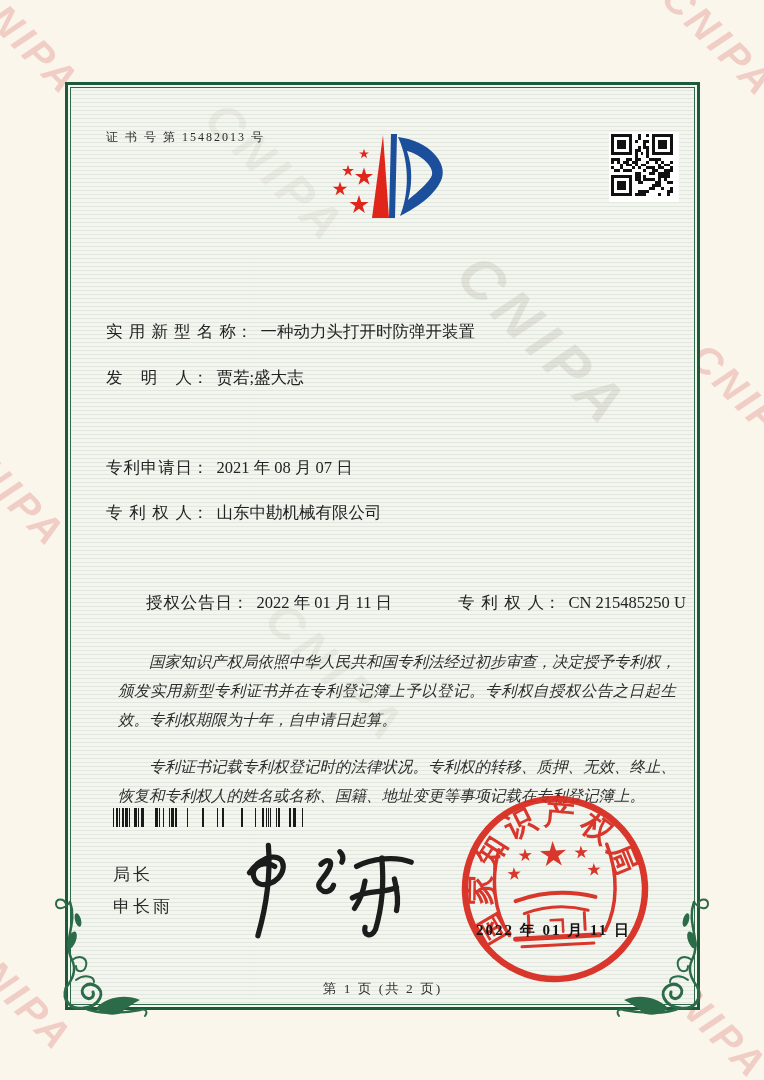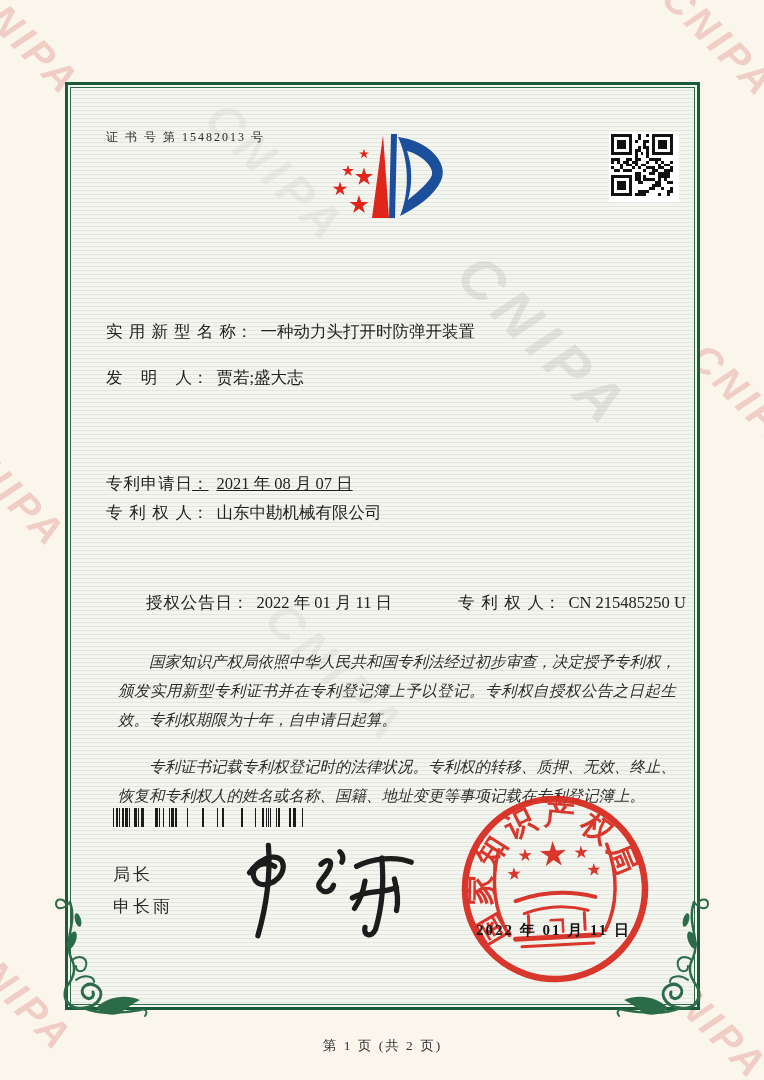--- a/index.html
+++ b/index.html
@@ -30,21 +30,21 @@
   .field2{position:absolute;left:390px;font-size:16.5px;color:#222;white-space:nowrap;}
   .body-text{position:absolute;left:32px;top:544px;width:594px;font-size:15.5px;line-height:29px;
              color:#2e2e2e;text-align:justify;font-style:italic;font-family:"Liberation Serif","DejaVu Serif",serif;}
   .body-text p{margin:18px;text-indent:2em;}
   .barcode{position:absolute;left:45px;top:723px;width:196px;height:19px;}
   .signer{position:absolute;left:45px;font-size:17px;color:#2b2b2b;font-family:"Liberation Sans","DejaVu Sans",sans-serif;letter-spacing:3px;}
   .sig{position:absolute;left:150px;top:752px;width:210px;height:105px;}
   .seal{position:absolute;left:389px;top:706px;width:196px;height:196px;opacity:0.93;transform:rotate(-3deg);}
   .seal-date{position:absolute;left:408px;top:836px;width:170px;font-size:15px;font-weight:700;
              letter-spacing:2px;color:#141414;white-space:nowrap;}
-  .page-num{position:absolute;left:0;top:952px;width:100%;text-align:center;font-size:13.5px;letter-spacing:2px;color:#333;}
+  .page-num{position:absolute;left:0;top:895px;width:100%;text-align:center;font-size:13.5px;letter-spacing:2px;color:#333;}
   .cont-note{position:absolute;left:0;top:1028px;width:100%;text-align:center;font-size:15px;
              letter-spacing:3px;color:#2b2b2b;font-style:italic;}
   .ornament{position:absolute;width:100px;height:122px;}
   .orn-l{left:48px;top:896px;}
   .orn-r{left:616px;top:896px;transform:scaleX(-1);}
 </style>
 </head>
 <body>
 
 <div class="page">
@@ -217,21 +217,21 @@
         </svg>
     </div>
 
 
     <div class="field" style="top:236px;">
       <span class="flabel w6">实用新型名称</span><span class="fcolon">：</span><span>一种动力头打开时防弹开装置</span>
     </div>
     <div class="field" style="top:282px;">
       <span class="flabel w5">发明人</span><span class="fcolon">：</span><span>贾若;盛大志</span>
     </div>
-    <div class="field" style="top:388px;text-decoration:underline;">
+    <div class="field" style="top:372px;">
       <span class="flabel w5">专利申请日</span><span class="fcolon">：</span><span>2021 年 08 月 07 日</span>
     </div>
     <div class="field" style="top:417px;">
       <span class="flabel w5">专利权人</span><span class="fcolon">：</span><span>山东中勘机械有限公司</span>
     </div>
     <div class="field" style="top:507px;margin-left:40px;">
       <span class="flabel w5">授权公告日</span><span class="fcolon">：</span><span>2022 年 01 月 11 日</span>
     </div>
     <div class="field2" style="top:507px;">
       <span class="flabel w5">专利权人</span><span class="fcolon">：</span><span>CN 215485250 U</span>

